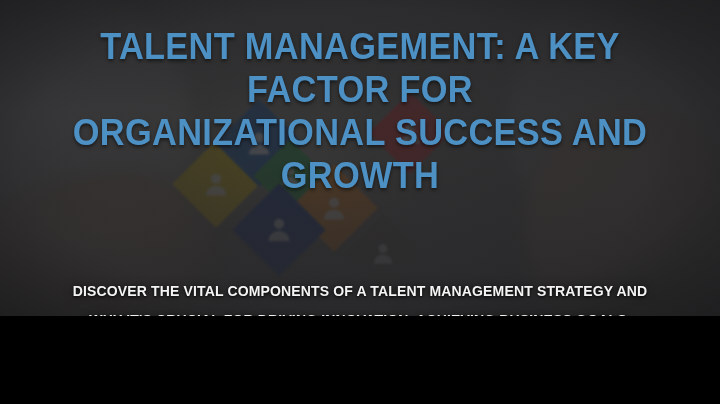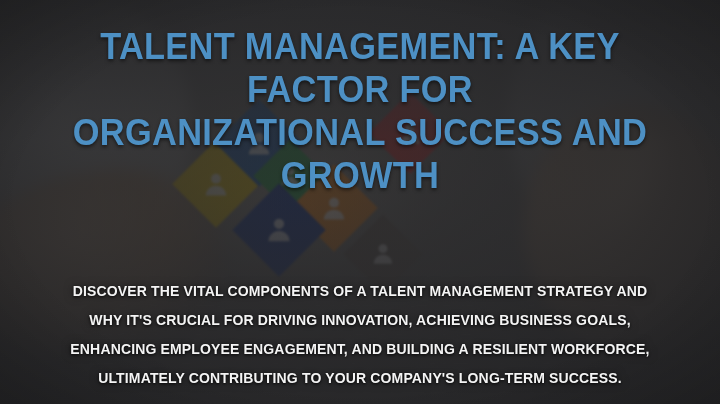--- a/index.html
+++ b/index.html
@@ -4,21 +4,21 @@
 <title>Talent Management Banner</title>
 <style>
   html, body {
     margin: 0;
     padding: 0;
     background: #000;
   }
   #stage {
     position: relative;
     width: 720px;
-    height: 404px;
+    height: 316px;
     overflow: hidden;
     font-family: "Liberation Sans", sans-serif;
     background: #404040;
   }
 
   
   #photo {
     position: absolute;
     inset: -40px;
     filter: blur(7px) saturate(0.85);

